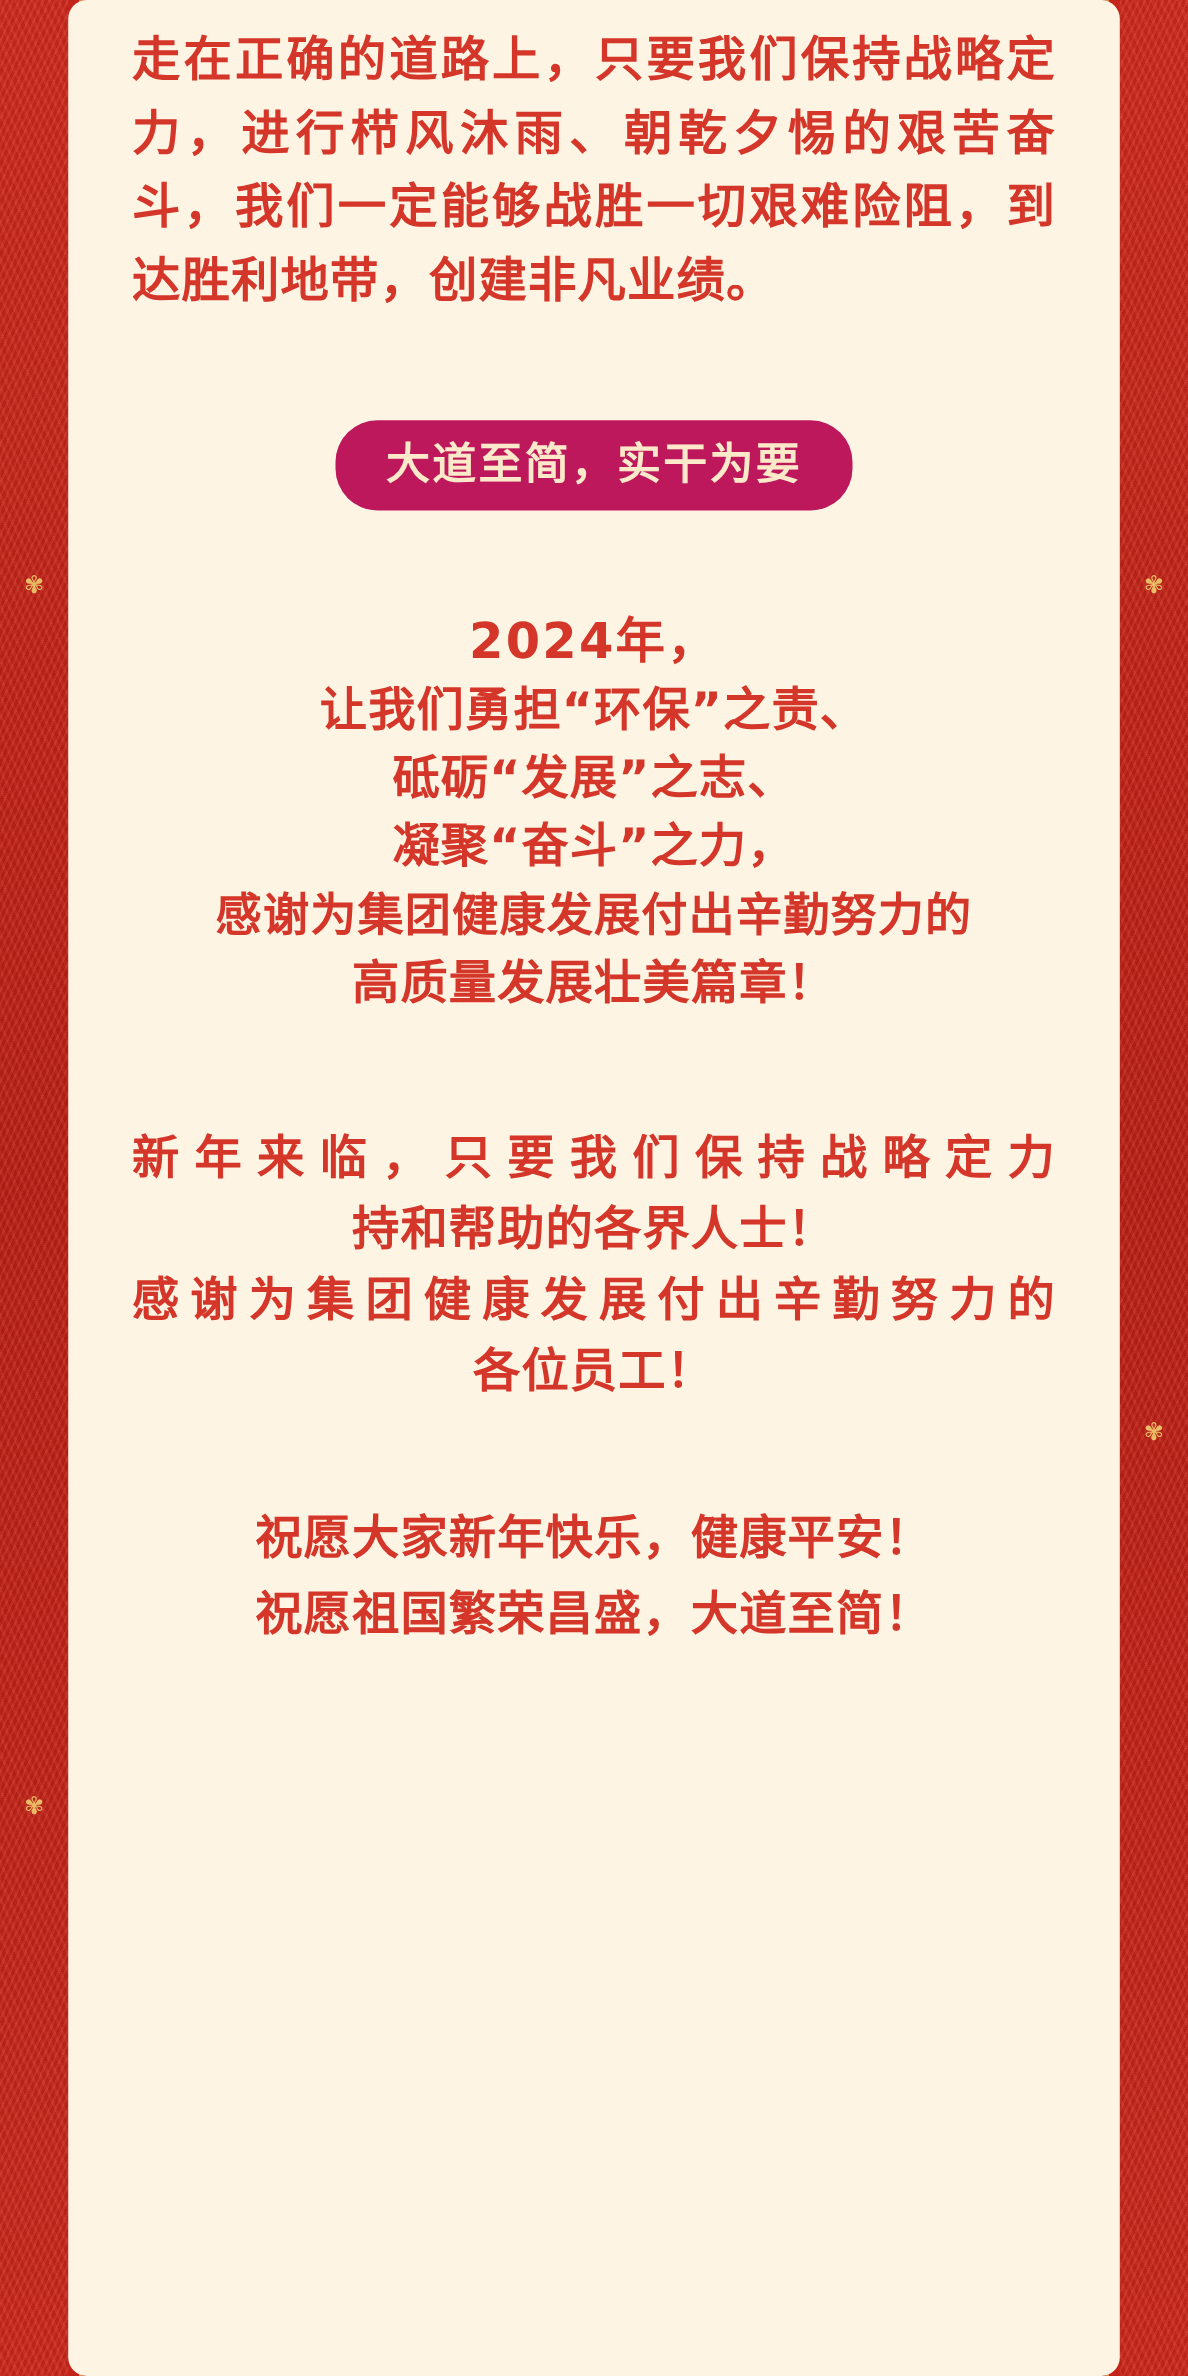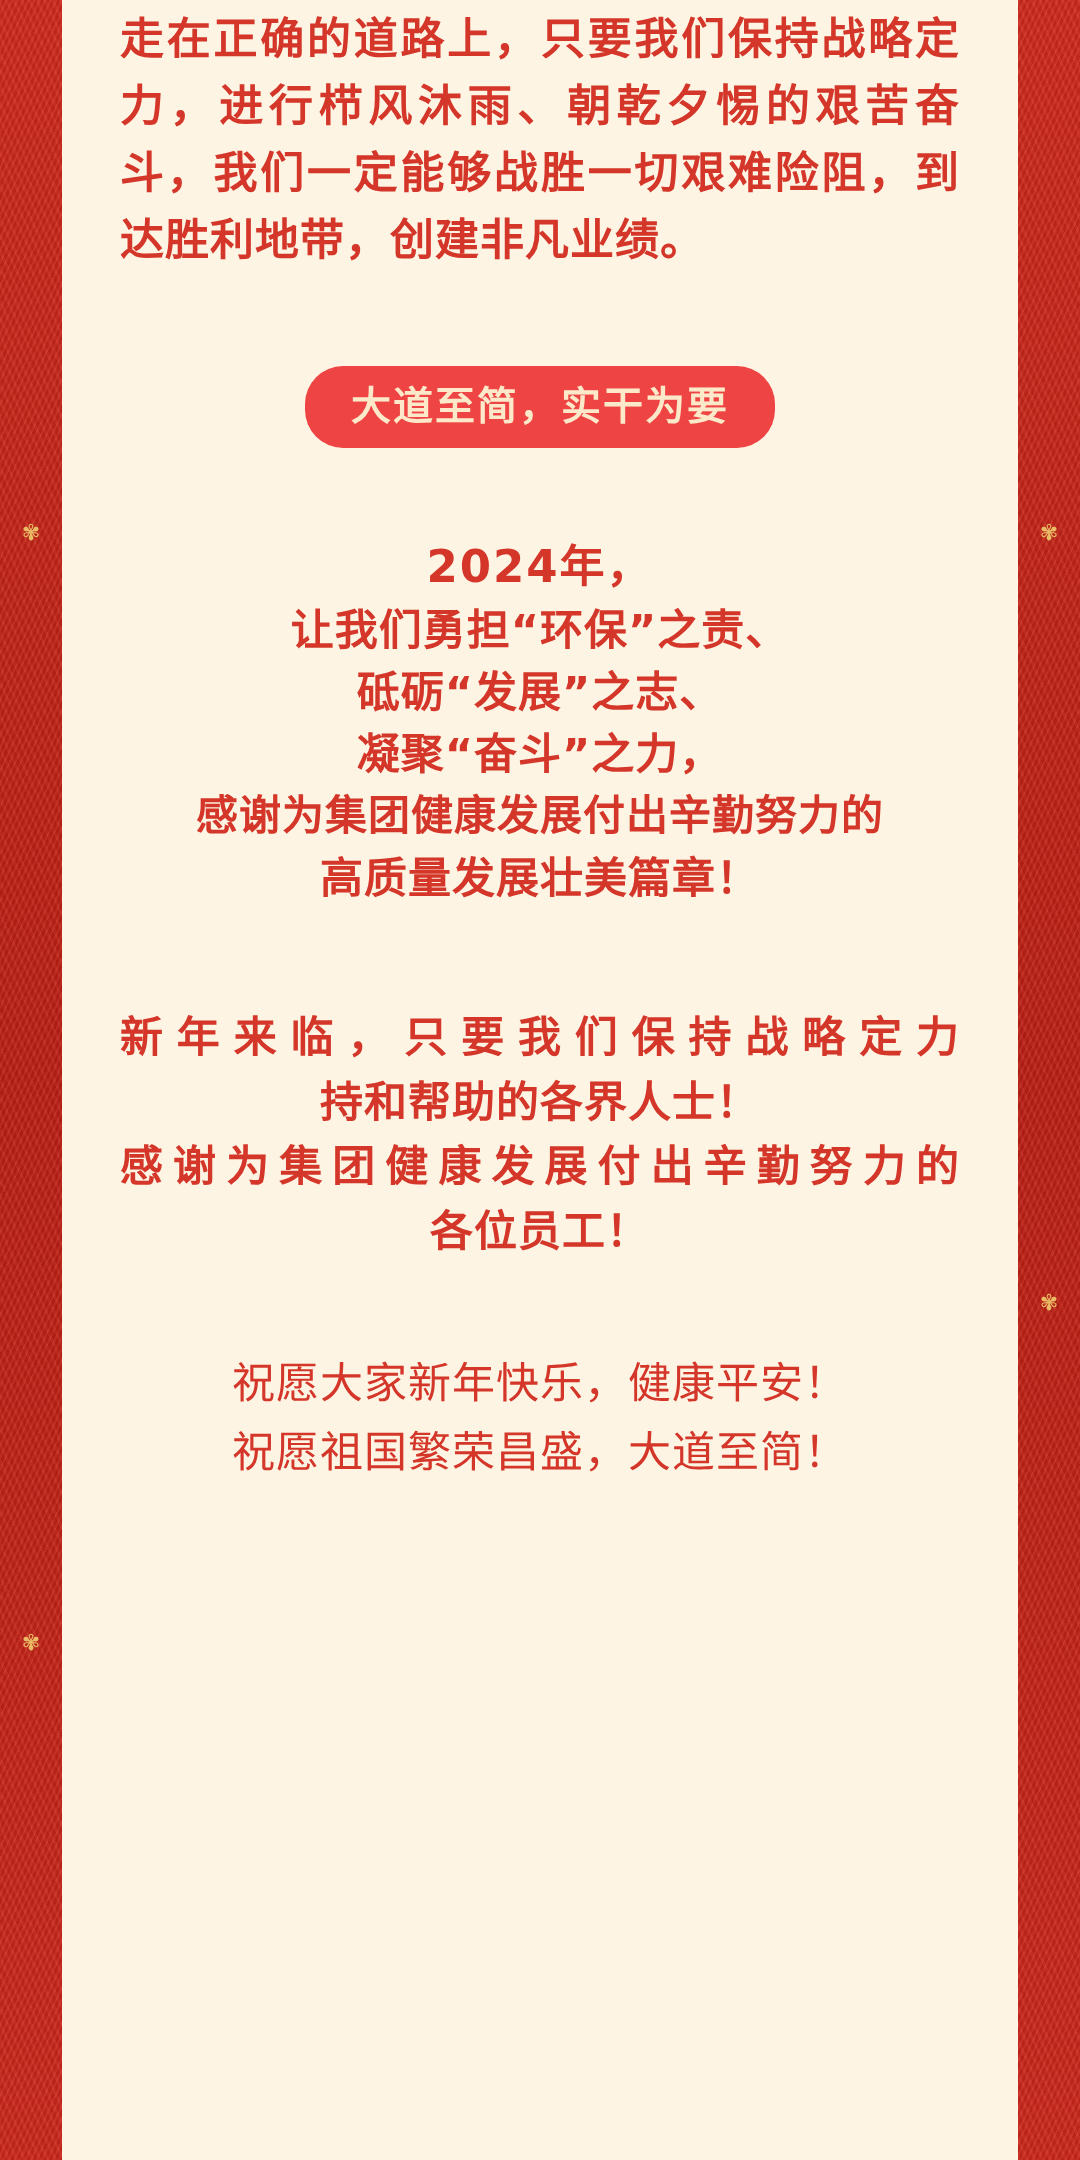--- a/index.html
+++ b/index.html
@@ -59,21 +59,22 @@
 
   
   .page {
     position: absolute;
     left: 62px;
     right: 62px;
     top: 0;
     bottom: 0;
     background: #fdf4e3;
     box-sizing: border-box;
-    padding: 0 36px;
+    padding: 16px 36px;
+    border-radius: 17px;
   }
 
   .content {
     position: relative;
     width: 100%;
     height: 100%;
     box-sizing: border-box;
     padding: 0 22px;
   }
 
@@ -102,21 +103,21 @@
   .top-para {
     padding-top: 6px;
   }
 
   .badge-wrap {
     margin-top: 92px;
     text-align: center;
   }
   .badge {
     display: inline-block;
-    background: #ef4444;
+    background: #be185d;
     color: #fbe9c9;
     font-weight: bold;
     font-size: 40px;
     letter-spacing: 2px;
     border-radius: 38px;
     padding: 20px 46px 22px 46px;
     line-height: 1;
   }
 
   .center-block {
@@ -153,21 +154,21 @@
     text-align: justify;
     text-align-last: justify;
   }
 
   .wish-block {
     margin-top: 86px;
     text-align: center;
   }
   .wish-block .wline {
     color: #d4362a;
-    font-weight: normal;
+    font-weight: bold;
     font-size: 43px;
     line-height: 1.6;
     letter-spacing: 1px;
   }
 </style>
 </head>
 <body>
 
 <div class="poster">
 

